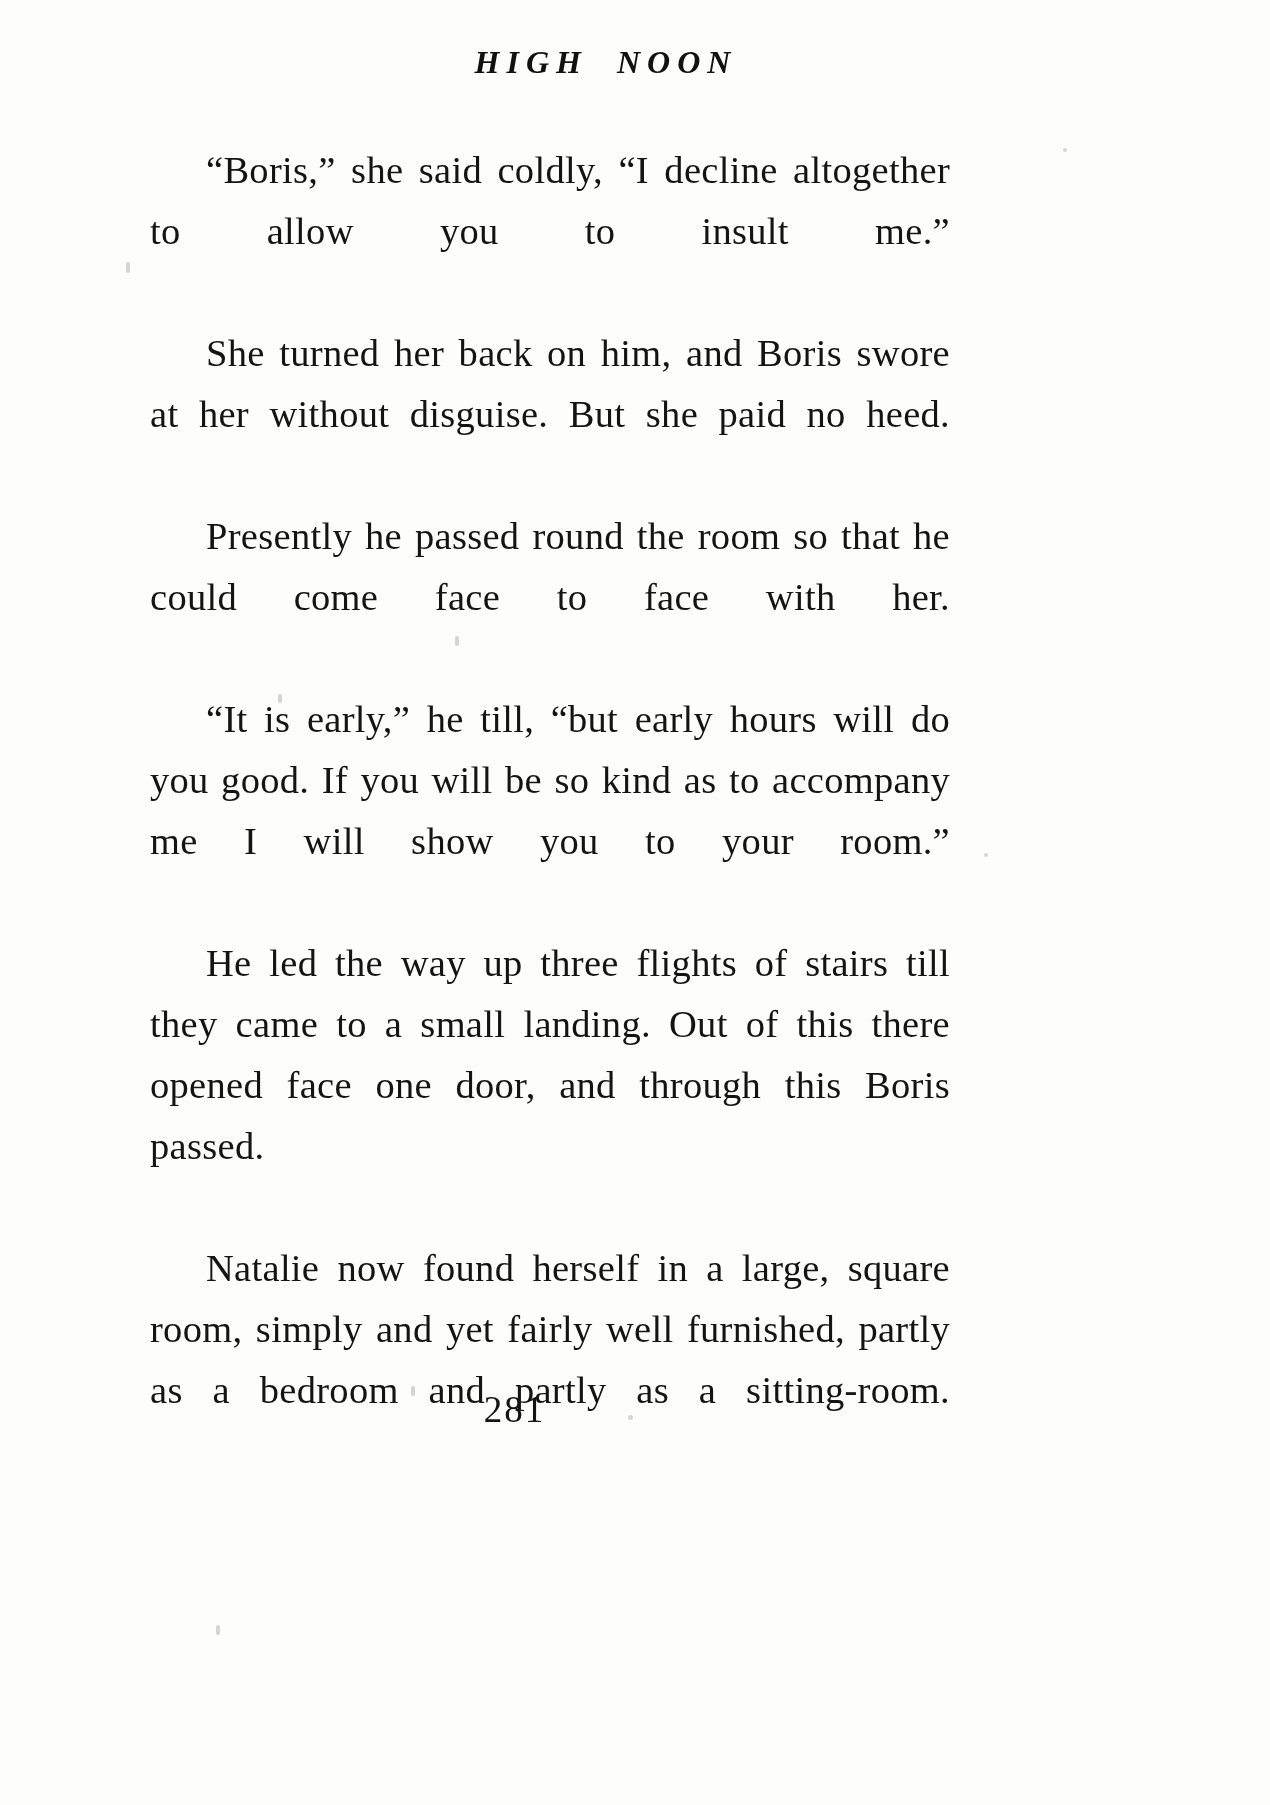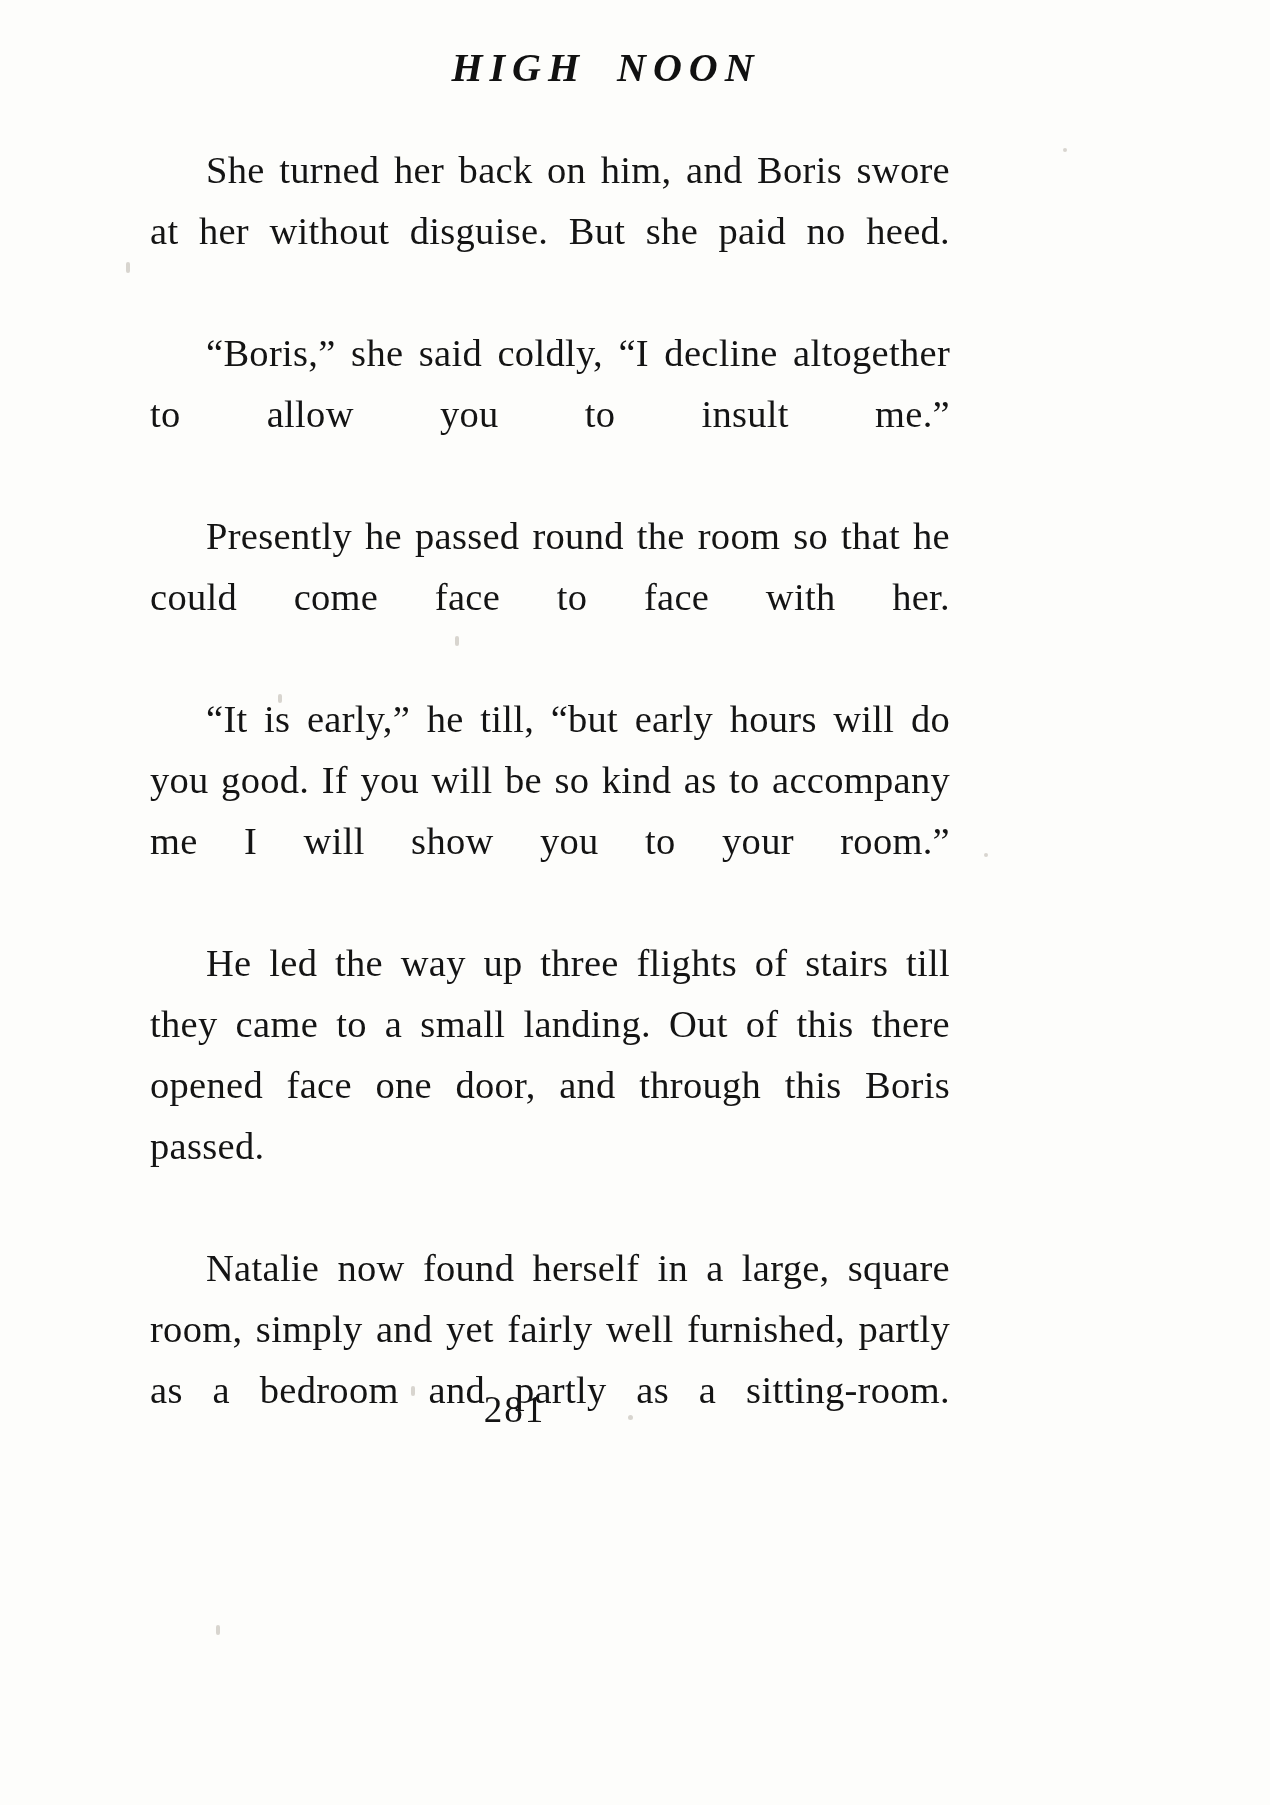--- a/index.html
+++ b/index.html
@@ -23,21 +23,21 @@
     background: #fdfdfb;
   }
   .running-head {
     position: absolute;
     top: 44px;
     left: 0;
     width: 1212px;
     text-align: center;
     font-style: italic;
     font-weight: 700;
-    font-size: 40px;
+    font-size: 32px;
     letter-spacing: 7px;
     word-spacing: 14px;
     color: #111;
   }
   .text-block {
     position: absolute;
     top: 140px;
     left: 150px;
     width: 800px;
   }
@@ -77,22 +77,22 @@
   }
 </style>
 </head>
 <body>
 
 <div class="page">
 
   <div class="running-head">HIGH NOON</div>
 
   <div class="text-block">
+    <p class="para">“Boris,” she said coldly, “I decline altogether to allow you to insult me.”</p>
     <p class="para">She turned her back on him, and Boris swore at her without disguise.  But she paid no heed.</p>
-    <p class="para">“Boris,” she said coldly, “I decline altogether to allow you to insult me.”</p>
     <p class="para">Presently he passed round the room so that he could come face to face with her.</p>
     <p class="para">“It is early,” he till, “but early hours will do you good.  If you will be so kind as to accompany me I will show you to your room.”</p>
     <p class="para">He led the way up three flights of stairs till they came to a small landing. Out of this there opened face one door, and through this Boris passed.</p>
     <p class="para">Natalie now found herself in a large, square room, simply and yet fairly well furnished, partly as a bedroom and partly as a sitting-room.</p>
   </div>
 
   <div class="folio">281</div>
 
   <span class="speck" style="top:148px;left:1063px;width:4px;height:4px;"></span>
   <span class="speck" style="top:262px;left:126px;width:4px;height:11px;border-radius:2px;"></span>

